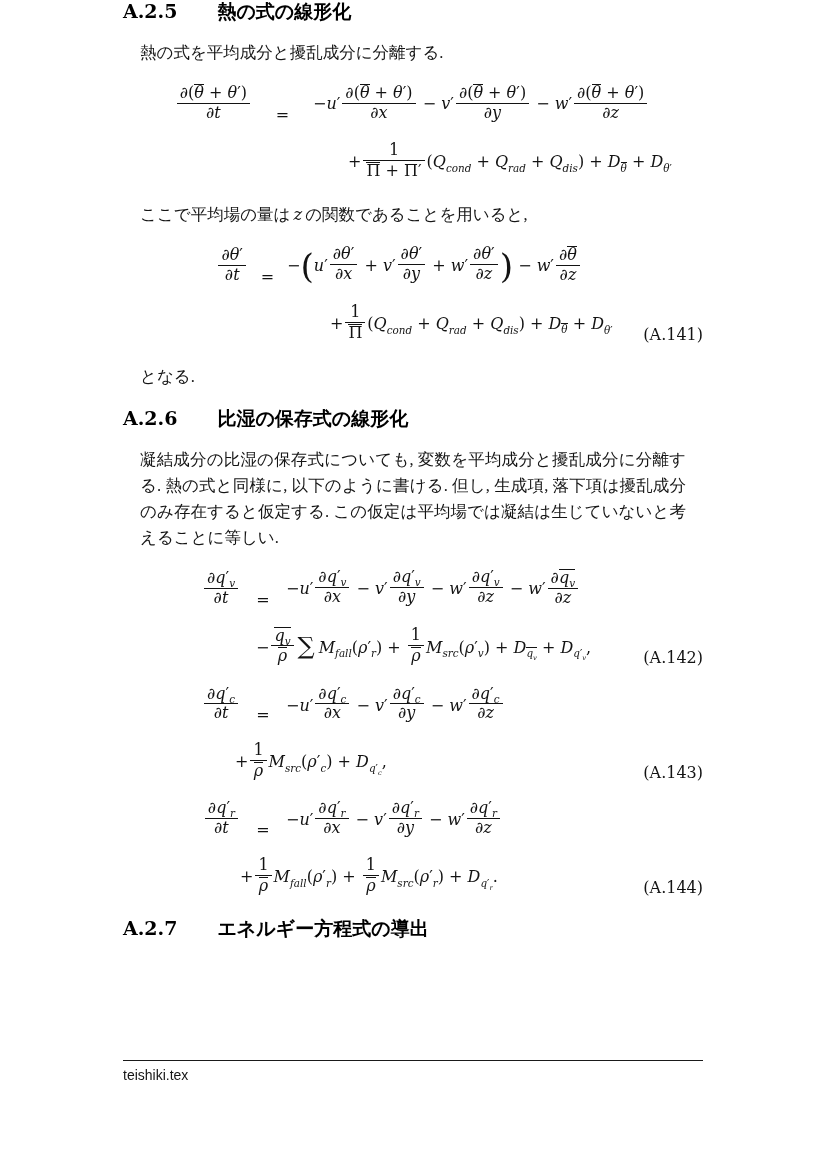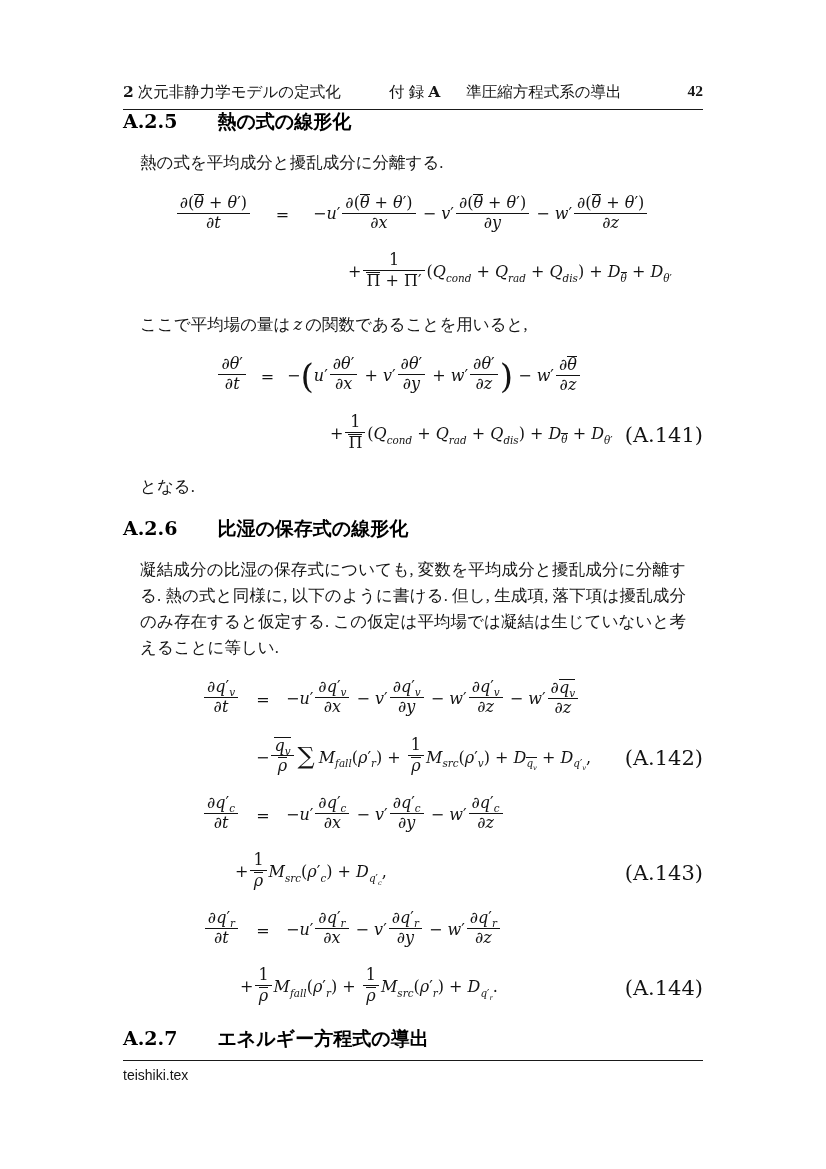--- a/index.html
+++ b/index.html
@@ -30,61 +30,56 @@
   .p2{margin-top:4px;}
   .p3{margin-top:4px;}
   .p4{margin-top:31px;}
   .p5{margin-top:8px;}
   .p6{margin-top:38px;}
   p.body i{font-family:"DejaVu Serif",serif;margin:0 3px;}
 
   
   .eqblock{position:relative;margin-top:5px;}
   .eqrow{position:relative;margin:20px 0;white-space:nowrap;min-height:37px;
-         display:flex;align-items:center;}
+         display:flex;align-items:flex-end;}
   .mx{font-family:"DejaVu Serif",serif;font-size:16px;font-style:normal;color:#131313;}
   .mx i{font-style:italic;}
   .lhs{display:inline-block;text-align:right;flex:none;}
   .rel{display:inline-block;text-align:center;flex:none;}
   .rhsc{display:inline-block;flex:none;}
   .b1 .lhs{width:129px;} .b1 .rel{width:61px;} .b1 .cont{margin-left:225px;}
   .b2 .lhs{width:125px;} .b2 .rel{width:39px;} .b2 .cont{margin-left:207px;}
   .b3 .lhs{width:117px;} .b3 .rel{width:46px;} .b3 .cont{margin-left:133px;}
   .b4 .lhs{width:117px;} .b4 .rel{width:46px;} .b4 .cont{margin-left:112px;}
   .b5 .lhs{width:117px;} .b5 .rel{width:46px;} .b5 .cont{margin-left:117px;}
   .fr{display:inline-block;vertical-align:middle;text-align:center;margin:0 2px;
       position:relative;top:-2px;}
   .nu{display:block;border-bottom:1px solid #131313;padding:0 3px 1px;line-height:1.06;}
   .de{display:block;padding:1px 3px 0;line-height:1.06;}
   .ov{display:inline-block;border-top:1px solid #131313;line-height:1.05;}
   sub{font-size:65%;line-height:0;}
   .bp{font-size:215%;font-weight:400;vertical-align:middle;line-height:0;
       font-style:normal;position:relative;top:-1px;}
   .sm{font-size:150%;font-style:normal;vertical-align:middle;margin:0 4px 0 2px;
       position:relative;top:-2px;}
-  .tag{position:absolute;right:0;font-family:"DejaVu Serif",serif;font-size:21px;
+  .tag{position:absolute;right:0;font-family:"DejaVu Serif",serif;font-size:16px;
        font-style:normal;color:#131313;}
 
   
   .pfoot{position:absolute;top:1060px;left:123px;width:580px;
          border-top:1px solid #1a1a1a;padding-top:6px;font-size:14.5px;
          display:flex;justify-content:space-between;}
   .pfoot .fleft{font-family:Liberation Sans, sans-serif;font-size:14px;}
 </style>
 </head>
 <body>
 
 <div class="page">
   <div class="content">
 
-    <div class="rhead">
-      <span><span class="bnum">2</span> <span class="jp">次元非静力学モデルの定式化</span></span>
-      <span class="rhead-mid"><span class="jp">付 録</span> <span class="bnum">A</span><span class="gap"></span><span class="jp">準圧縮方程式系の導出</span></span>
-      <span class="rhead-page">42</span>
-    </div>
 
     <h2 class="sec h-a25"><span class="hn">A.2.5</span><span class="ht">熱の式の線形化</span></h2>
 
     <p class="body p1">熱の式を平均成分と擾乱成分に分離する.</p>
 
     <div class="eqblock b1">
         <div class="eqrow">
           <span class="lhs mx"><span class="fr"><span class="nu">∂(<span class="ov"><i>θ</i></span> + <i>θ</i>′)</span><span class="de">∂<i>t</i></span></span></span>
           <span class="rel mx">=</span>
           <span class="rhsc mx">−<i>u</i>′<span class="fr"><span class="nu">∂(<span class="ov"><i>θ</i></span> + <i>θ</i>′)</span><span class="de">∂<i>x</i></span></span> − <i>v</i>′<span class="fr"><span class="nu">∂(<span class="ov"><i>θ</i></span> + <i>θ</i>′)</span><span class="de">∂<i>y</i></span></span> − <i>w</i>′<span class="fr"><span class="nu">∂(<span class="ov"><i>θ</i></span> + <i>θ</i>′)</span><span class="de">∂<i>z</i></span></span></span>

